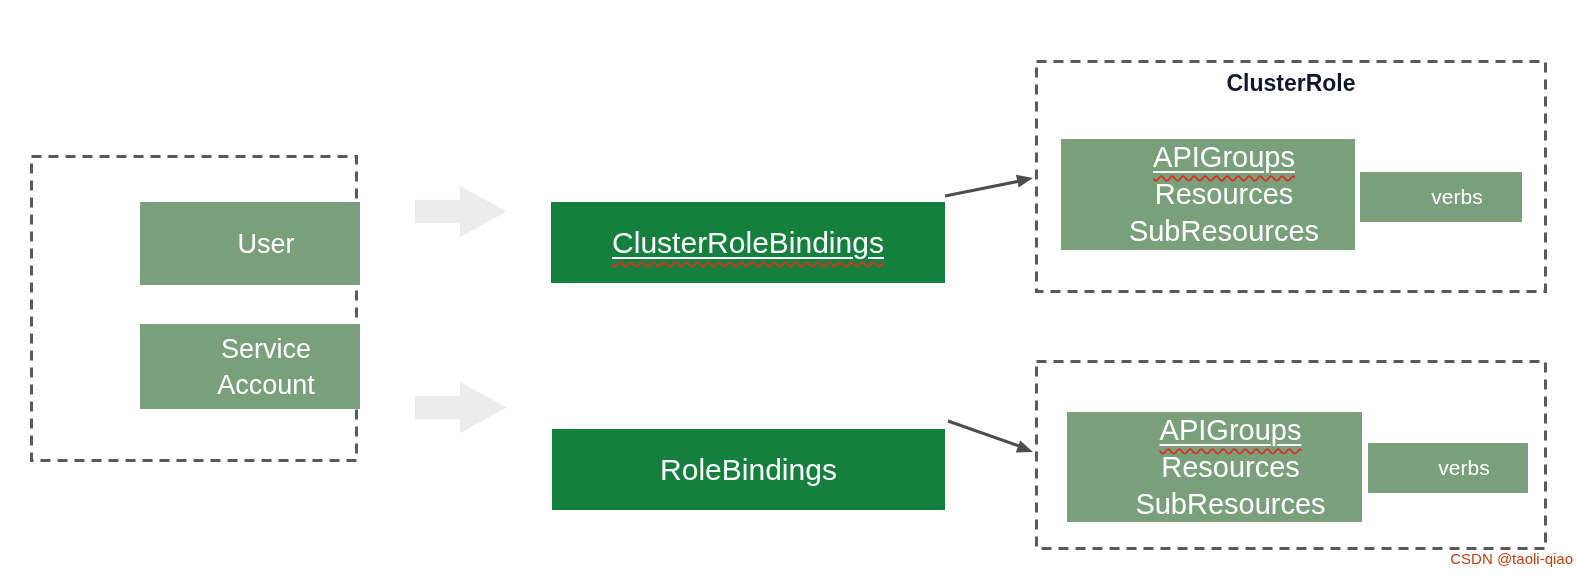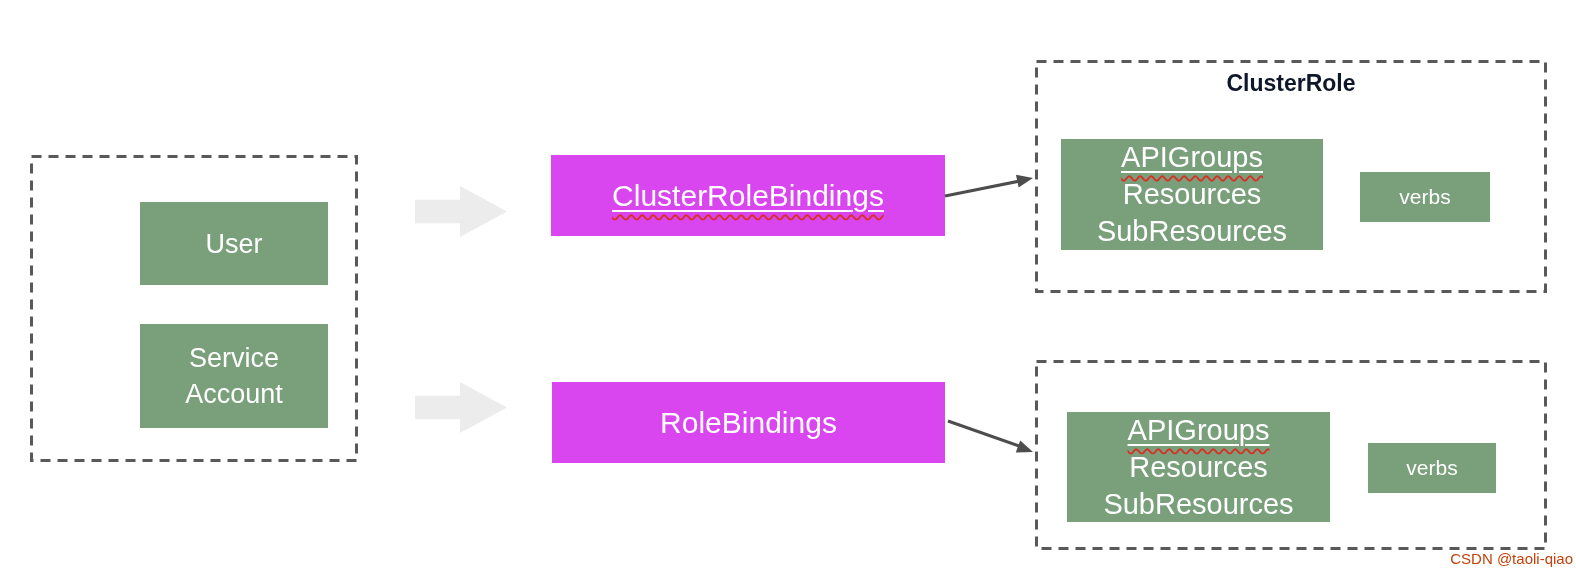--- a/index.html
+++ b/index.html
@@ -11,28 +11,30 @@
     overflow:hidden;
   }
   .abs { position:absolute; }
   
   .gbox {
     position:absolute;
     background:#79A07B;
     color:#ffffff;
     display:flex; align-items:center; justify-content:center;
     text-align:center;
+    padding-left:32px;
   }
   
   .tbox {
     position:absolute;
-    background:#d946ef;
+    background:#15803d;
     color:#ffffff;
     display:flex; align-items:center; justify-content:center;
     font-size:30px;
+    margin-top:47px;
   }
   .rules {
     flex-direction:column;
     font-size:29px;
     line-height:37px;
   }
   .subject { font-size:27px; line-height:36px;margin-left:40px; }
   .verbs { font-size:21px; }
   .group-title {
     position:absolute;
@@ -79,21 +81,21 @@
 <div class="stage">
 
   <svg class="abs" style="left:30px;top:155px" width="328" height="307">
     <rect x="1.5" y="1.5" width="325" height="304" fill="none" stroke="#595959" stroke-width="3" stroke-dasharray="10 7"></rect>
   </svg>
 
   <div class="gbox subject" style="left:100px;top:202px;width:188px;height:83px">
     <span>User</span>
   </div>
 
-  <div class="gbox subject" style="left:100px;top:324px;width:188px;height:104px">
+  <div class="gbox subject" style="left:100px;top:324px;width:188px;height:85px">
     <span>Service Account</span>
   </div>
 
   <div class="block-arrow" style="left:415px;top:186px"></div>
   <div class="block-arrow" style="left:415px;top:382px"></div>
 
   <div class="tbox" style="left:551px;top:155px;width:394px;height:81px">
     <span class="spell"><span class="uline">ClusterRoleBindings</span></span>
   </div>
 

